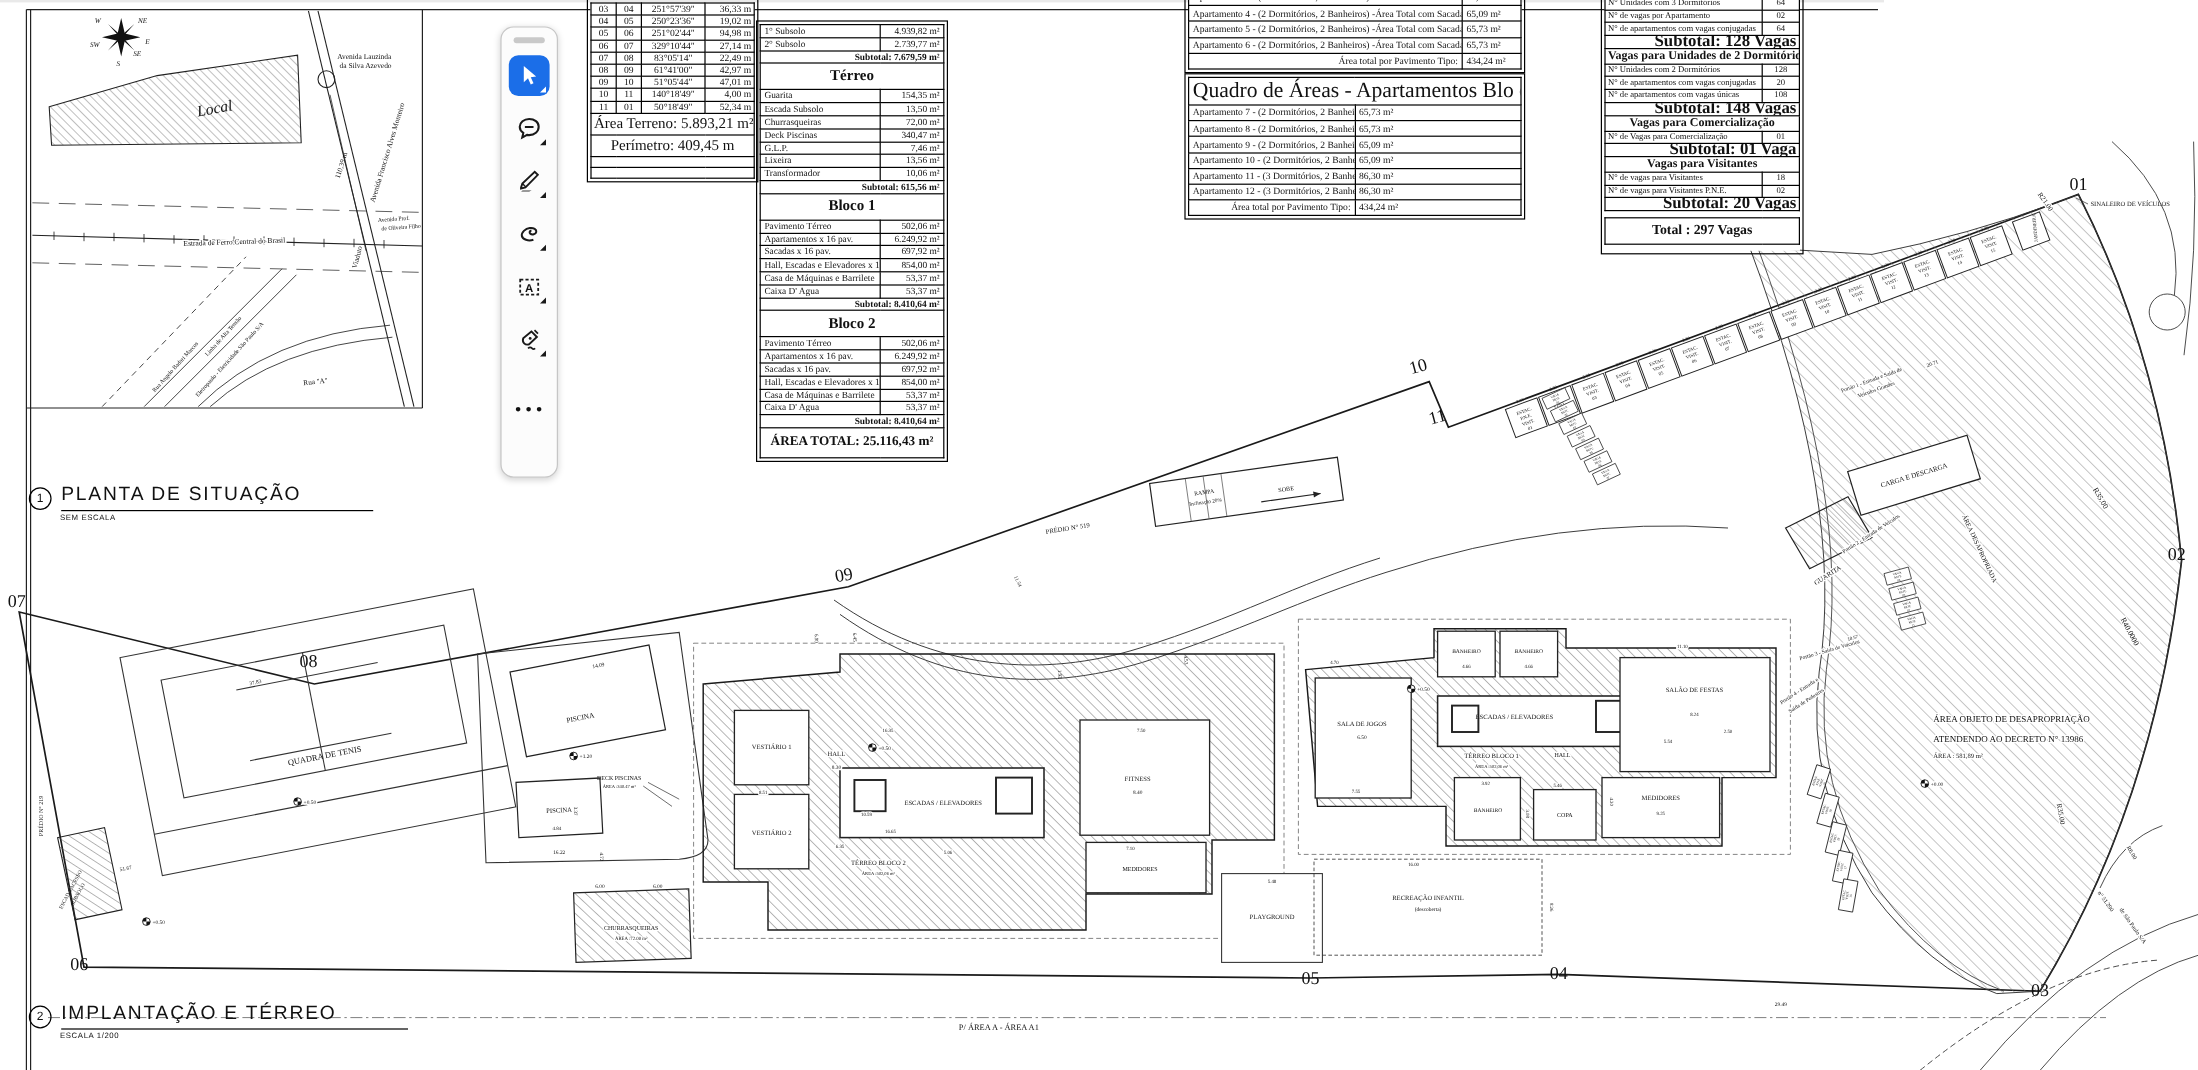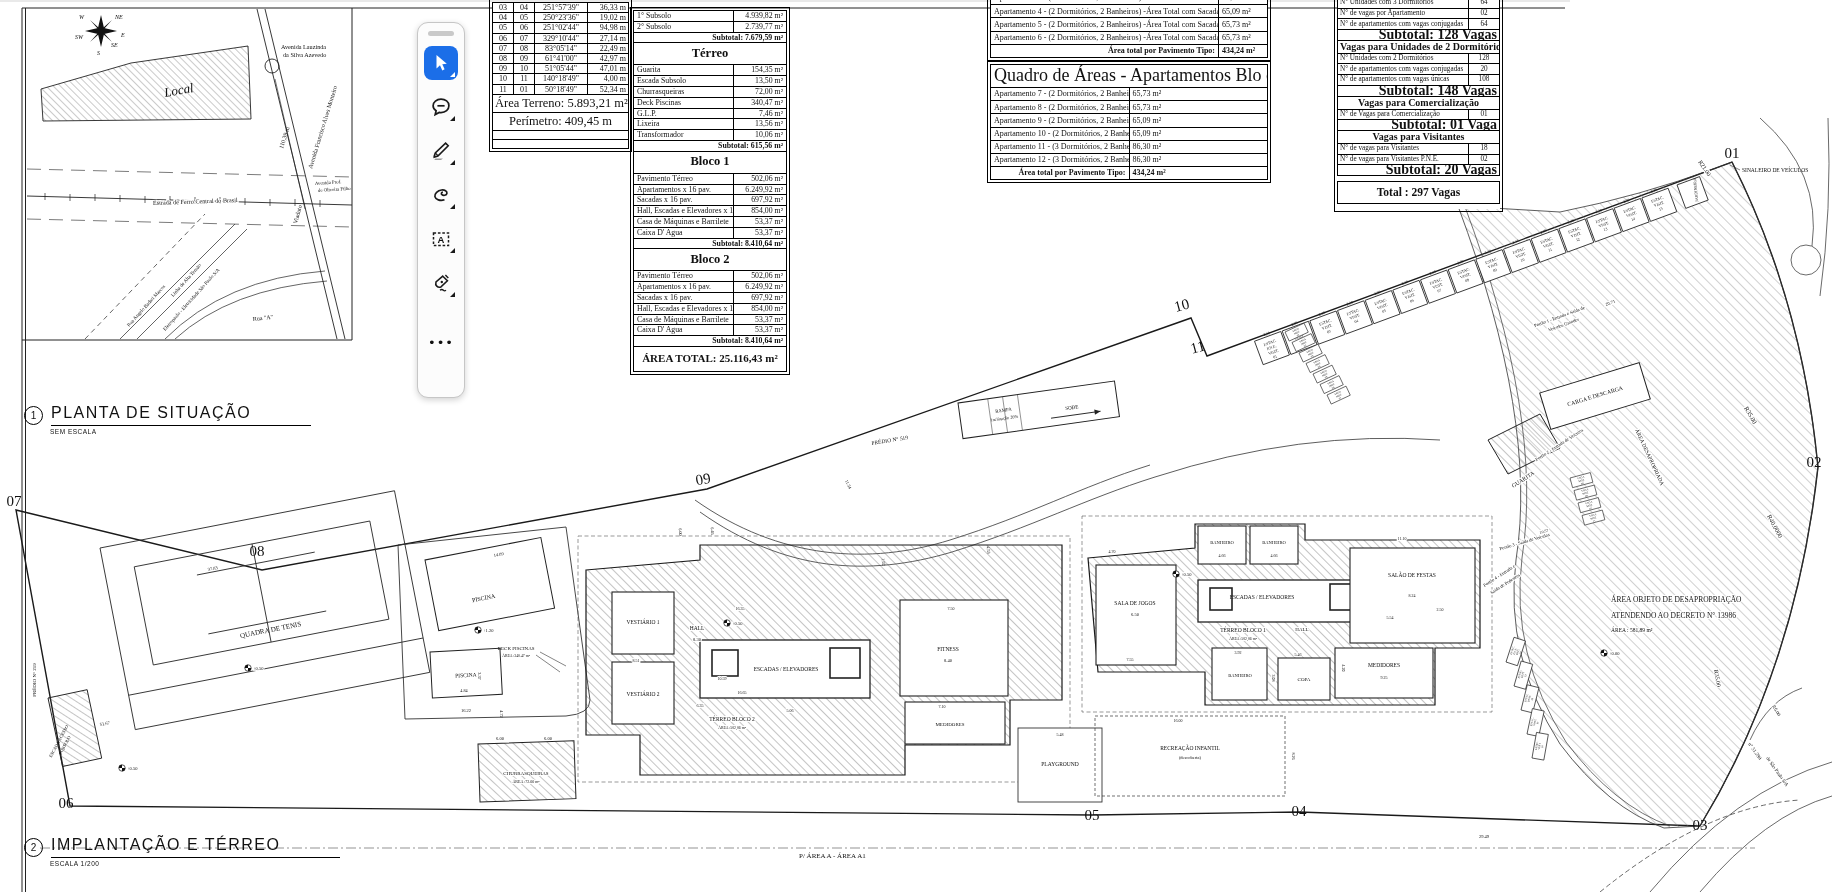--- a/index.html
+++ b/index.html
@@ -16,32 +16,32 @@
   .tbl{position:absolute;outline:1px solid #000;outline-offset:2px;background:#fff;z-index:6;}
 
   .survey{left:492px;top:2px;width:137px;font-size:8px;}
   .survey td{padding:0 2px;height:9.2px;line-height:9.2px;text-align:center;}
   .survey td:nth-child(4){text-align:right;}
   .survey col.c1,.survey col.c2{width:21px;}
   .survey col.c3{width:53px;}
   .survey .sum td{font-size:12.5px;height:17px;font-weight:normal;}
   .survey .empty td{height:8px;}
 
-  .areas{left:633px;top:10px;width:154px;font-size:7.8px;}
+  .areas{left:633px;top:20px;width:154px;font-size:7.8px;}
   .areas td{padding:0 3px;height:9.8px;line-height:9.8px;}
   .areas td+td{width:46px;text-align:right;}
   .areas .subtotal td{font-weight:bold;text-align:right;}
   .areas .header td{font-size:12.5px;height:21px;font-weight:bold;text-align:center;}
   .areas .total td{font-size:11px;height:24px;font-weight:bold;text-align:center;}
 
   .quadro{width:278px;font-size:8px;}
   .quadro td{padding:0 3px;height:12.2px;line-height:11.5px;}
   .quadro td+td{width:42px;text-align:left;}
   .quadro .title td{font-size:18px;height:22px;text-align:center;}
-  .quadro .totalrow td{font-weight:bold;}
+  .quadro .totalrow td{font-weight:normal;}
   .quadro .totalrow td:first-child{text-align:right;}
   .q1{left:990px;top:-9px;}
   .q2{left:990px;top:64px;}
 
   .vagas{left:1337px;top:-3px;width:163px;font-size:7.2px;}
   .vagas td{padding:0 2px;height:9.7px;line-height:9.4px;}
   .vagas td+td{width:26px;text-align:center;}
   .vagas .header td{font-size:10px;font-weight:bold;text-align:center;height:12px;}
   .vagas .subtotal td{font-weight:bold;text-align:right;font-size:14px;}
   .vagas .spacer td{border-left:none;border-right:none;border-bottom:none;height:5px;}

